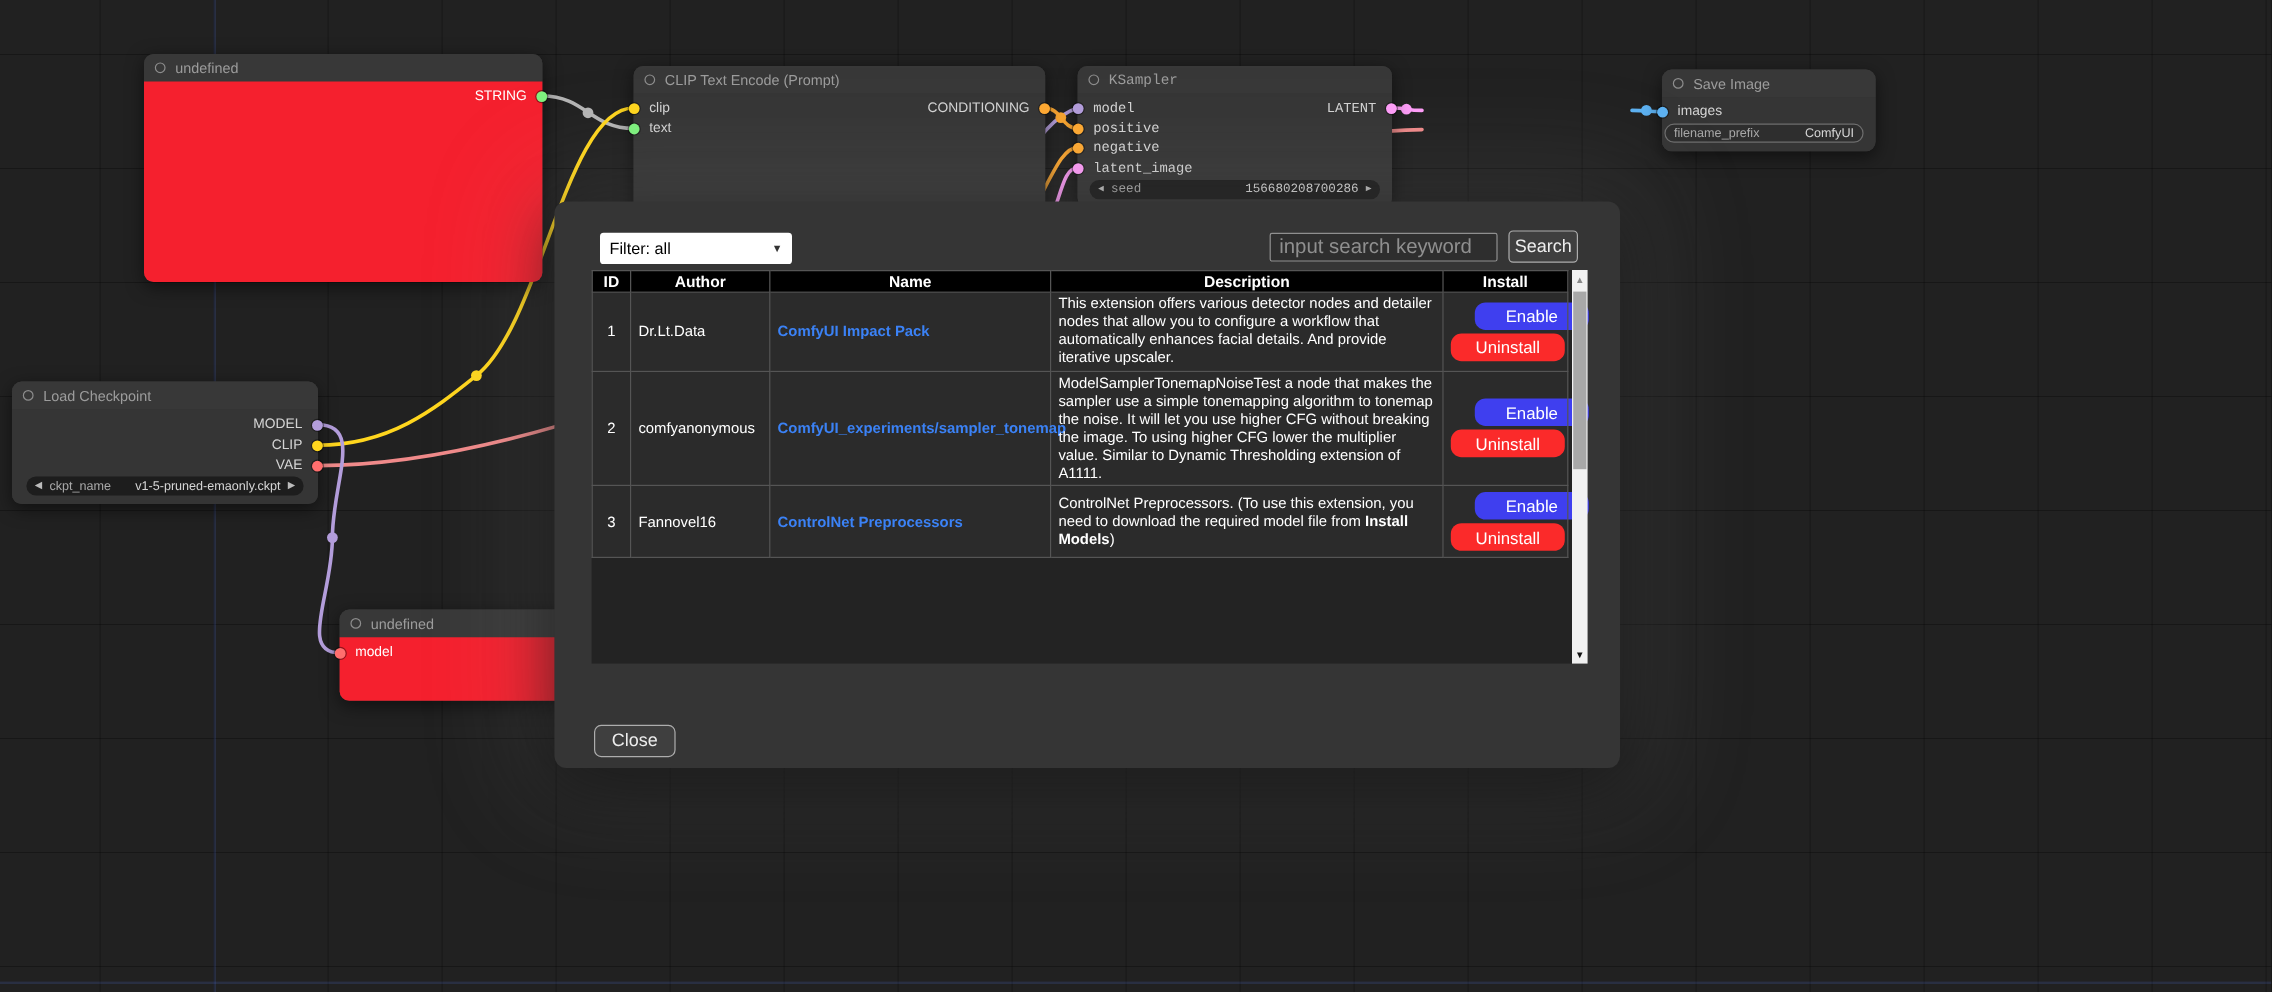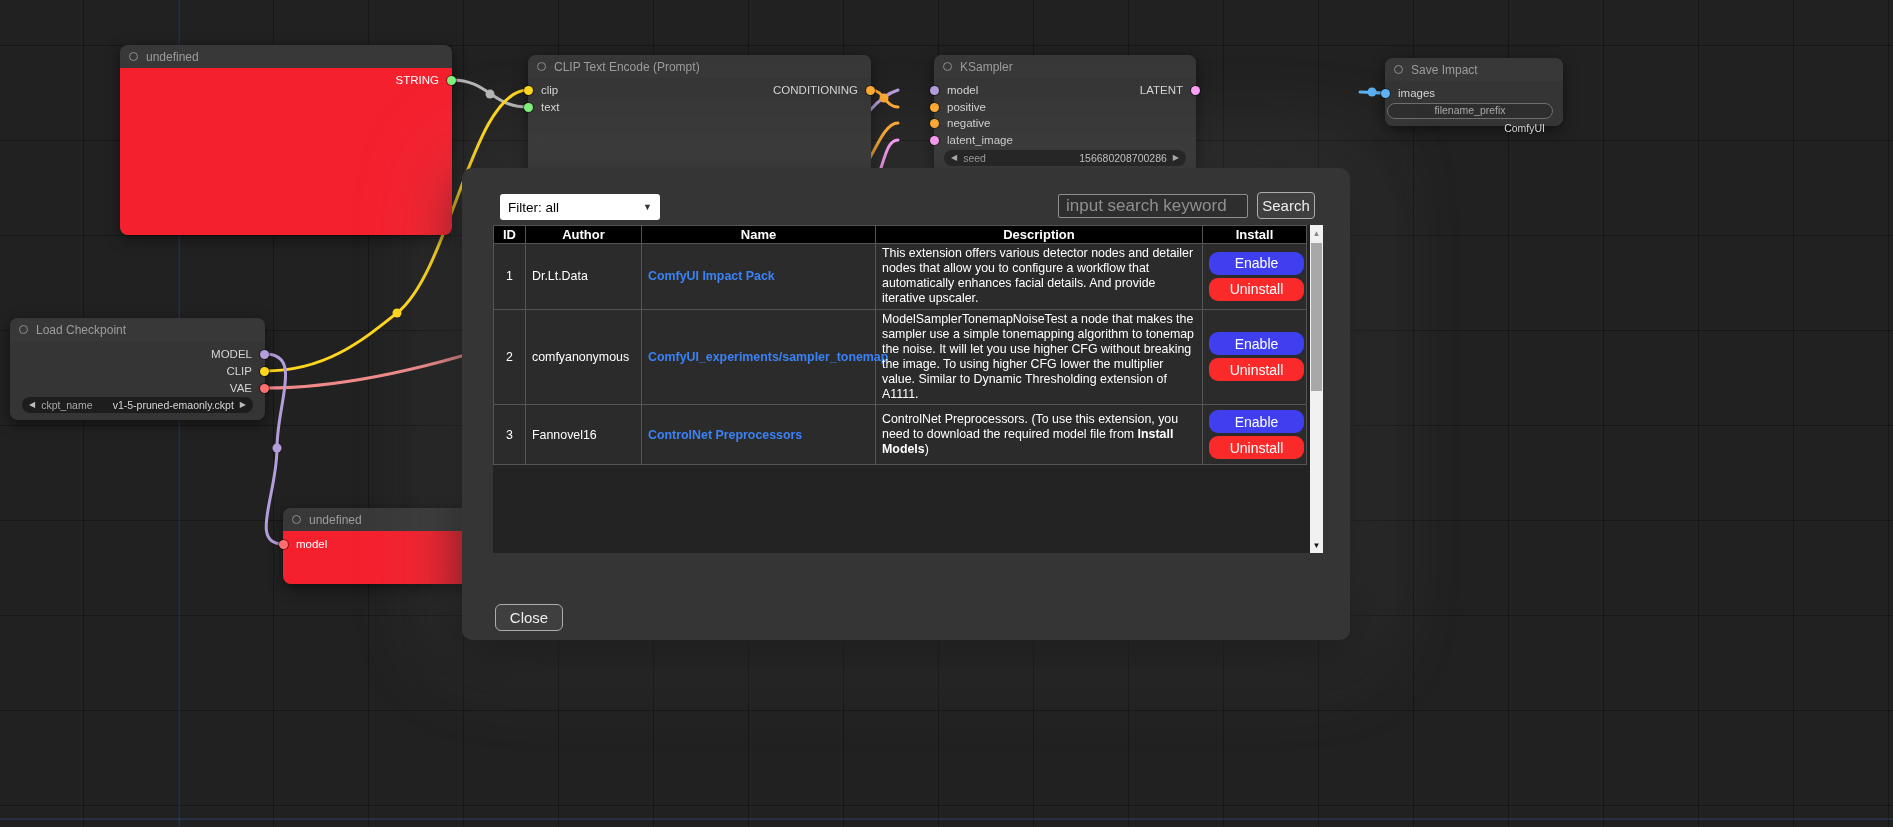--- a/index.html
+++ b/index.html
@@ -48,21 +48,21 @@
   .tbl-wrap{position:absolute;left:31px;top:57px;width:830px;height:328px;display:flex;background:#232323;}
   .tbl-main{width:817px;}
   table.ext{width:690px;border-collapse:collapse;table-layout:fixed;}
   table.ext th{background:#000;color:#fff;font-size:13px;font-weight:bold;height:18px;border:1px solid #555;}
   table.ext td{background:#2b2b2b;color:#fff;font-size:12.4px;border:1px solid #555;padding:2px 6px;vertical-align:middle;}
   td.c-id{text-align:center;}
   td.c-desc{vertical-align:top;line-height:1.22;padding-top:3px;}
   a.ext-link{color:#3b82f6;font-weight:bold;text-decoration:none;cursor:pointer;}
   td.c-install{text-align:center;}
   .row-btn{display:block;width:95px;height:23px;border:none;border-radius:9px;color:#fff;font-size:14px;font-family:inherit;margin:3px auto;cursor:pointer;}
-  .enable-btn{background:#3f3fef;}
+  .enable-btn{background:#3f3fef;margin-left:20px;}
   .uninstall-btn{background:#fb2a2a;}
   .sbar{width:13px;position:relative;background:#f1f1f1;}
   .sthumb{position:absolute;left:1px;right:1px;top:18px;height:148px;background:#a8a8a8;}
   .sbtn{position:absolute;left:0;right:0;height:14px;display:flex;align-items:center;justify-content:center;font-size:8px;cursor:pointer;}
   .sbtn.up{top:1px;color:#888;}
   .sbtn.down{bottom:1px;color:#111;}
 </style>
 </head>
 <body>
 
@@ -114,21 +114,21 @@
     <div class="slot in" style="top:45px;">
       <span class="dot" style="background:#7ef17e"></span>
       <span>text</span>
     </div>
     <div class="slot out" style="top:28px;">
       <span>CONDITIONING</span>
       <span class="dot" style="background:#ffa931"></span>
     </div>
   </div>
 
-  <div class="node" style="left:934px;top:55px;width:262px;height:118px;">
+  <div class="node" style="left:898px;top:55px;width:262px;height:118px;font-family:Liberation Mono, monospace;">
     <div class="node-header">
       <span class="cdot"></span>
       <span class="ntitle">KSampler</span>
     </div>
     <div class="node-body"></div>
     <div class="slot in" style="top:28px;">
       <span class="dot" style="background:#b39ddb"></span>
       <span>model</span>
     </div>
     <div class="slot in" style="top:45px;">
@@ -152,28 +152,28 @@
       <span class="wlabel">seed</span>
       <span class="wvalue">156680208700286</span>
       <span class="warrow">▶</span>
     </div>
   </div>
 
 
   <div class="node" style="left:1385px;top:58px;width:178px;height:68px;">
     <div class="node-header">
       <span class="cdot"></span>
-      <span class="ntitle">Save Impact</span>
+      <span class="ntitle">Save Image</span>
     </div>
     <div class="node-body"></div>
     <div class="slot in" style="top:28px;">
       <span class="dot" style="background:#5db2f2"></span>
       <span>images</span>
     </div>
-    <div class="widget outlined" style="left:2px;top:45px;right:10px;flex-direction:column;">
+    <div class="widget outlined" style="left:2px;top:45px;right:10px;">
       <span class="wlabel">filename_prefix</span>
       <span class="wvalue">ComfyUI</span>
     </div>
   </div>
 
   <div class="node" style="left:10px;top:318px;width:255px;height:102px;">
     <div class="node-header">
       <span class="cdot"></span>
       <span class="ntitle">Load Checkpoint</span>
     </div>

